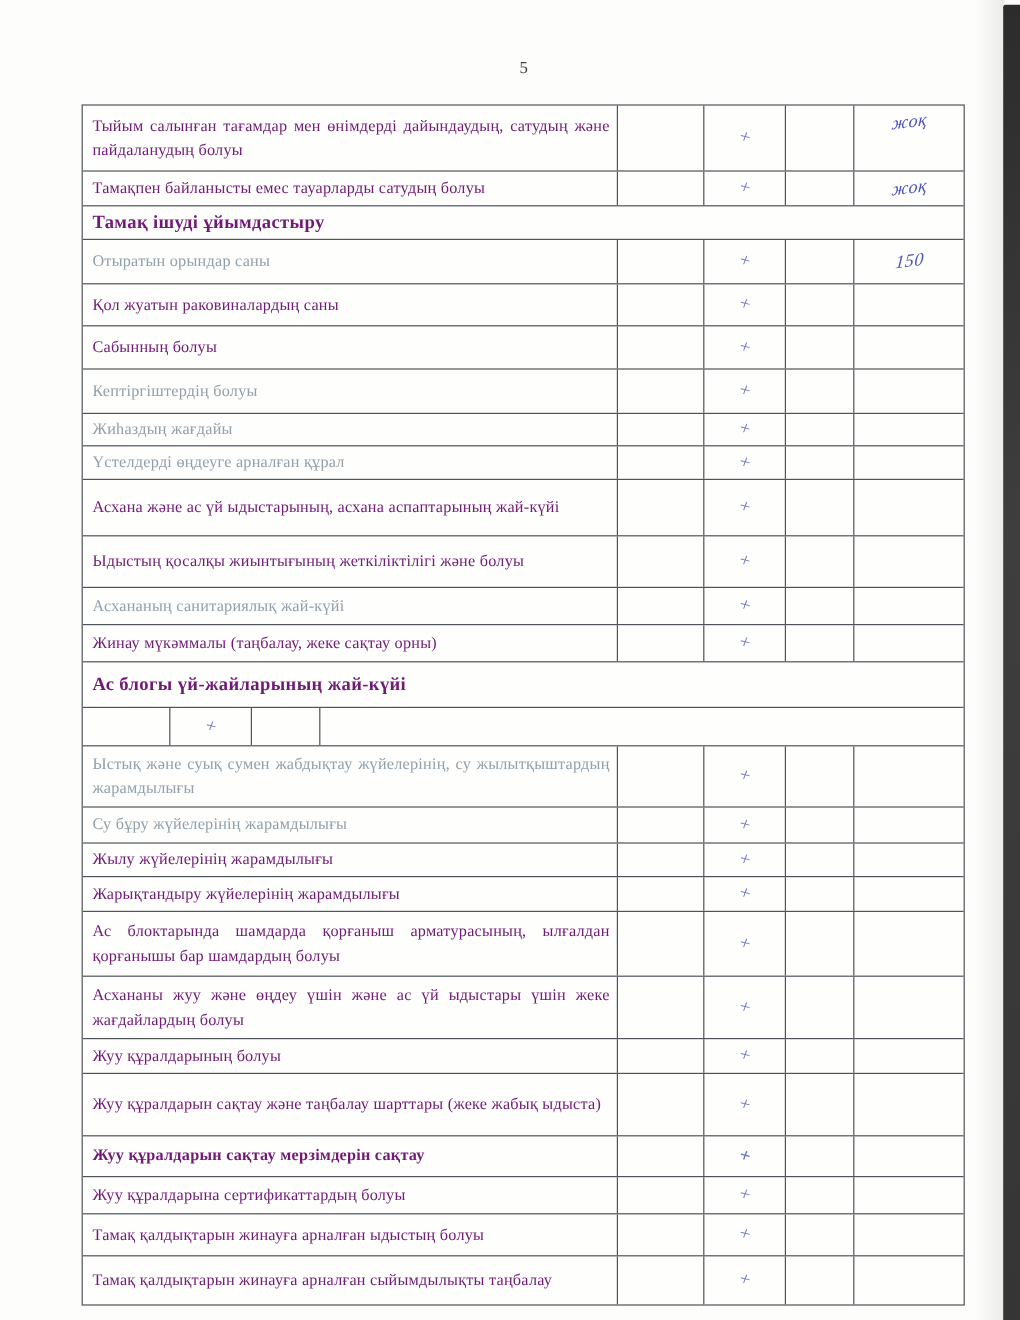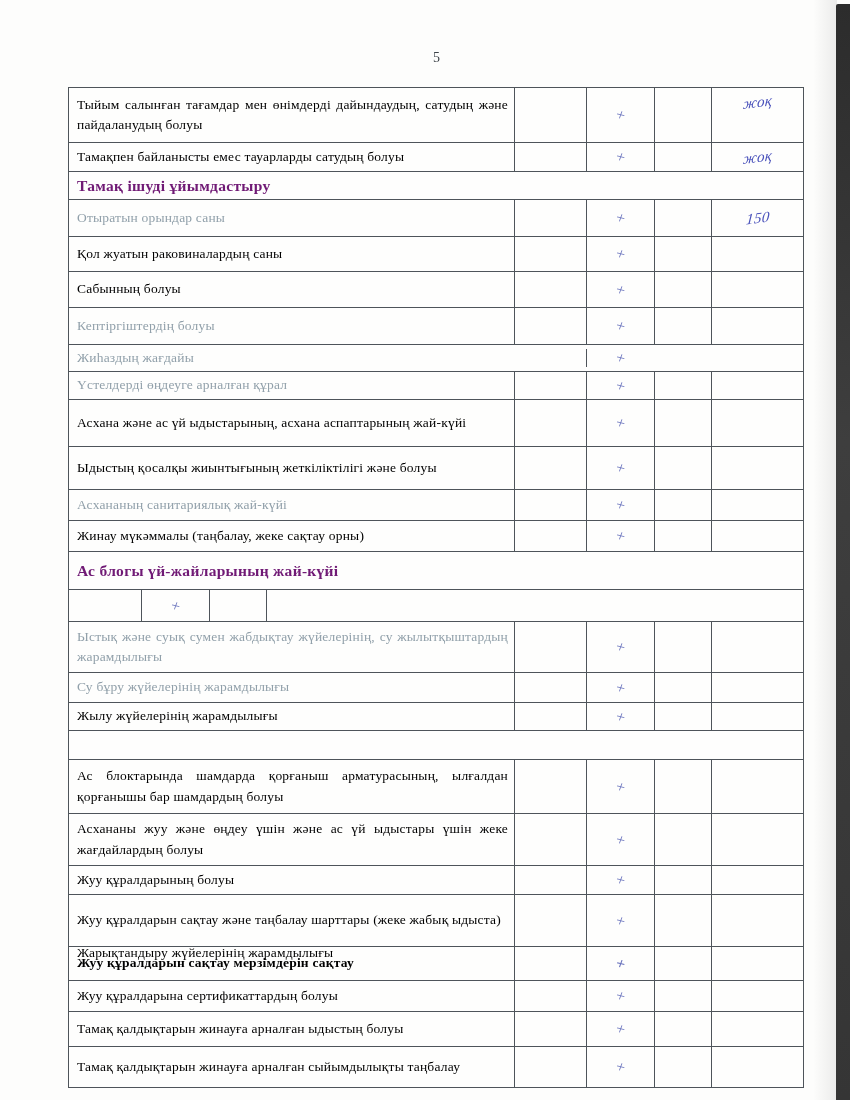--- a/index.html
+++ b/index.html
@@ -55,21 +55,21 @@
     overflow: hidden;
   }
   .cell + .cell { border-left: 1px solid #4e545a; }
   .label-cell {
     flex: 0 0 445px;
     padding: 3px 6px 3px 8px;
   }
   .label-text {
     font-size: 13.5px;
     line-height: 1.5;
-    color: #000000;
+    color: #701a75;
     letter-spacing: 0.2px;
     text-align: justify;
     width: 100%;
   }
   
   .row:nth-child(4) .label-text,
   .row:nth-child(7) .label-text,
   .row:nth-child(8) .label-text,
   .row:nth-child(9) .label-text,
   .row:nth-child(12) .label-text,
@@ -182,21 +182,21 @@
         <div class="cell label-cell">
           <span class="label-text">Кептіргіштердің болуы</span>
         </div>
         <div class="cell col-a"></div>
         <div class="cell col-b">
           <span class="plus-mark">+</span>
         </div>
         <div class="cell col-c"></div>
         <div class="cell col-d"></div>
       </div>
-      <div class="row item-row" style="height: 27px; align-items: center;">
+      <div class="row item-row" style="height: 27px;">
         <div class="cell label-cell">
           <span class="label-text">Жиһаздың жағдайы</span>
         </div>
         <div class="cell col-a"></div>
         <div class="cell col-b">
           <span class="plus-mark">+</span>
         </div>
         <div class="cell col-c"></div>
         <div class="cell col-d"></div>
       </div>
@@ -294,21 +294,21 @@
         <div class="cell label-cell">
           <span class="label-text">Жылу жүйелерінің жарамдылығы</span>
         </div>
         <div class="cell col-a"></div>
         <div class="cell col-b">
           <span class="plus-mark">+</span>
         </div>
         <div class="cell col-c"></div>
         <div class="cell col-d"></div>
       </div>
-      <div class="row item-row" style="height: 29px; flex-direction: column;">
+      <div class="row item-row" style="height: 29px;">
         <div class="cell label-cell">
           <span class="label-text">Жарықтандыру жүйелерінің жарамдылығы</span>
         </div>
         <div class="cell col-a"></div>
         <div class="cell col-b">
           <span class="plus-mark">+</span>
         </div>
         <div class="cell col-c"></div>
         <div class="cell col-d"></div>
       </div>

